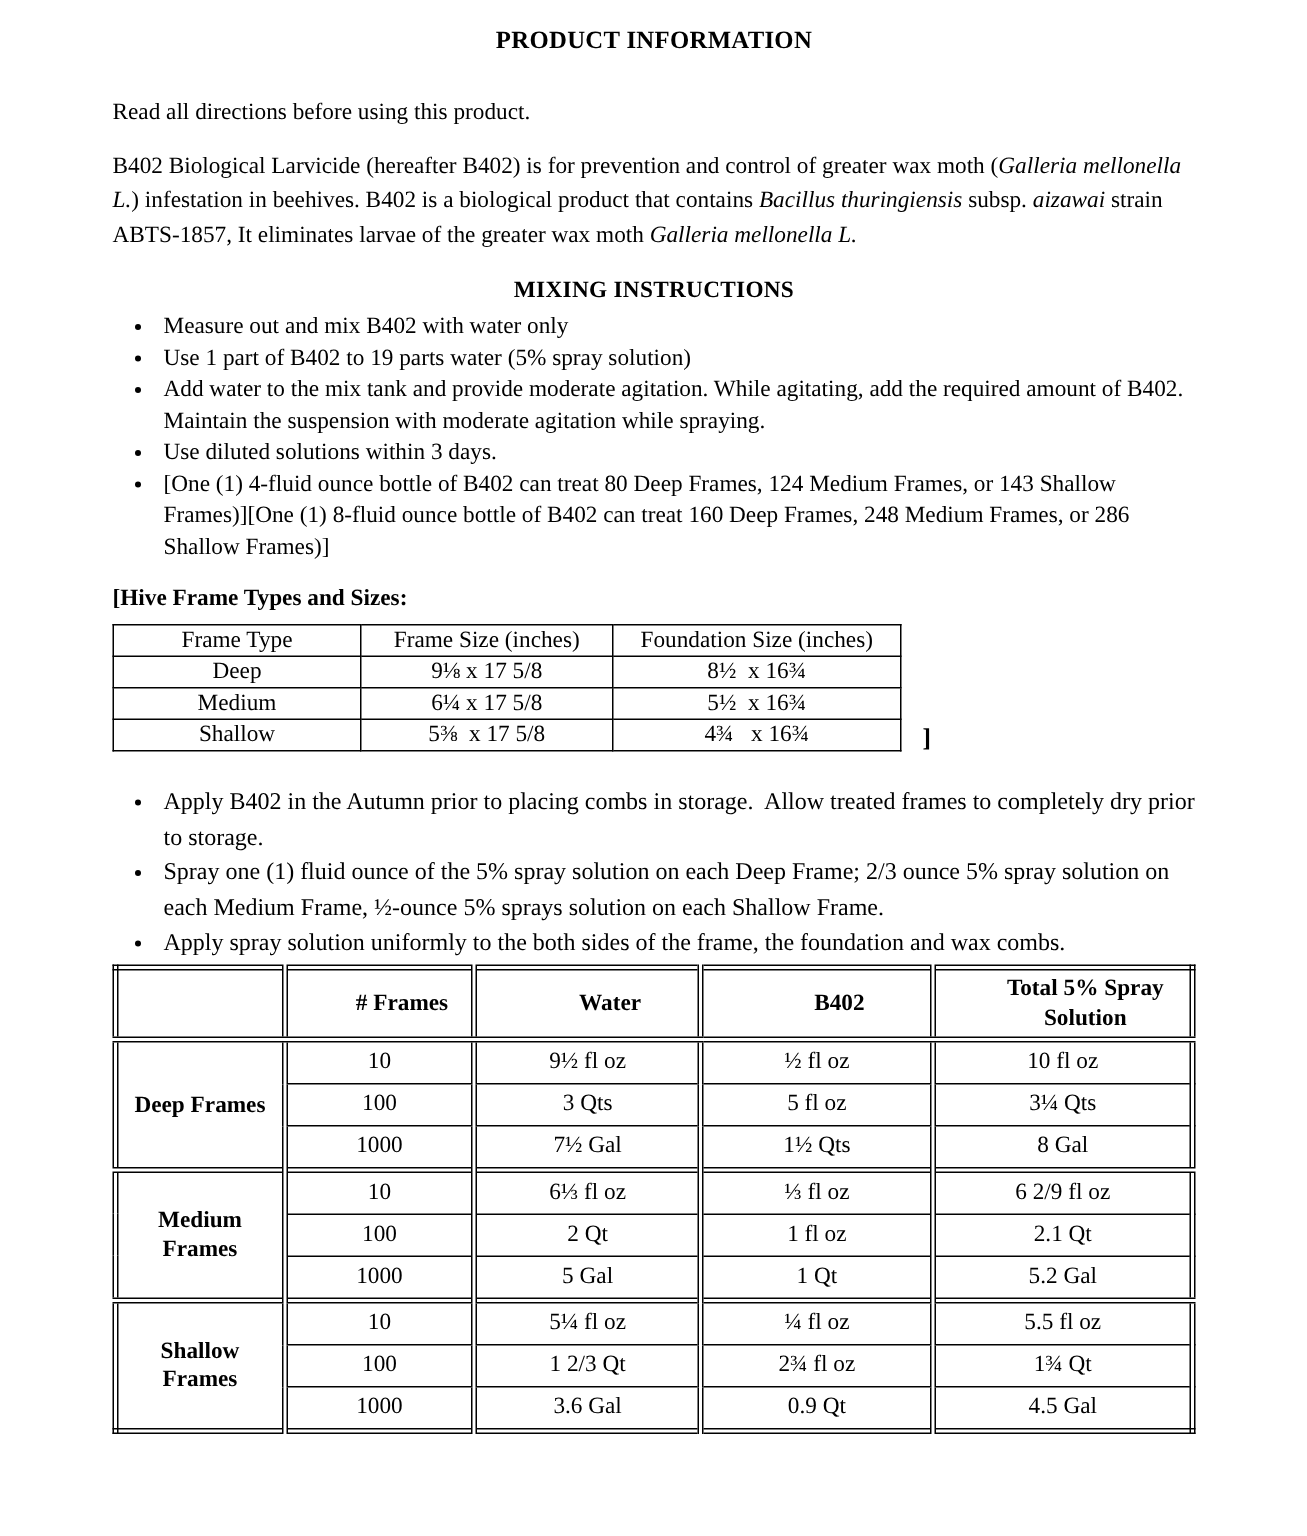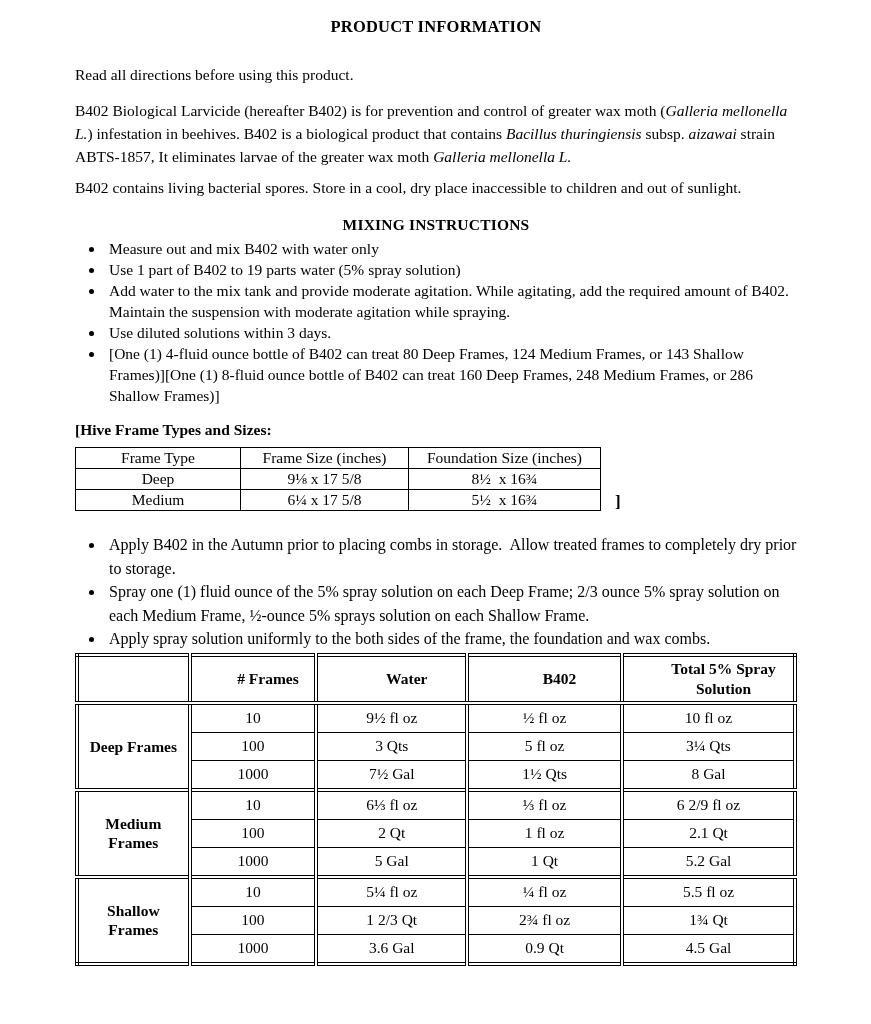--- a/index.html
+++ b/index.html
@@ -69,21 +69,20 @@
 <body>
 
 <div class="page">
 
   <h1 class="title">PRODUCT INFORMATION</h1>
 
   <p class="body intro">Read all directions before using this product.</p>
 
   <p class="body desc"><span>B402 Biological Larvicide (hereafter B402) is for prevention and control of greater wax moth (</span><i>Galleria mellonella L.</i><span>) infestation in beehives. B402 is a biological product that contains </span><i>Bacillus thuringiensis</i><span> subsp. </span><i>aizawai</i><span> strain ABTS-1857, It eliminates larvae of the greater wax moth </span><i>Galleria mellonella L.</i></p>
 
-  <p class="body storage">B402 contains living bacterial spores. Store in a cool, dry place inaccessible to children and out of sunlight.</p>
 
   <h2 class="section">MIXING INSTRUCTIONS</h2>
 
   <ul class="bullets">
     <li>Measure out and mix B402 with water only</li>
     <li>Use 1 part of B402 to 19 parts water (5% spray solution)</li>
     <li>Add water to the mix tank and provide moderate agitation. While agitating, add the required amount of B402.&nbsp; Maintain the suspension with moderate agitation while spraying.</li>
     <li>Use diluted solutions within 3 days.</li>
     <li>[One (1) 4-fluid ounce bottle of B402 can treat 80 Deep Frames, 124 Medium Frames, or 143 Shallow Frames)][One (1) 8-fluid ounce bottle of B402 can treat 160 Deep Frames, 248 Medium Frames, or 286 Shallow Frames)]</li>
   </ul>
@@ -107,20 +106,25 @@
       <tbody>
         <tr>
           <td>Deep</td>
           <td>9⅛ x 17 5/8</td>
           <td>8½&nbsp; x 16¾</td>
         </tr>
         <tr>
           <td>Medium</td>
           <td>6¼ x 17 5/8</td>
           <td>5½&nbsp; x 16¾</td>
+        </tr>
+        <tr>
+          <td>Shallow</td>
+          <td>5⅜&nbsp; x 17 5/8</td>
+          <td>4¾&nbsp;&nbsp; x 16¾</td>
         </tr>
       </tbody>
     </table>
     <span class="bracket">]</span>
   </div>
 
 
   <ul class="bullets app-bullets">
     <li>Apply B402 in the Autumn prior to placing combs in storage.&nbsp; Allow treated frames to completely dry prior to storage.</li>
     <li>Spray one (1) fluid ounce of the 5% spray solution on each Deep Frame; 2/3 ounce 5% spray solution on each Medium Frame, ½-ounce 5% sprays solution on each Shallow Frame.</li>

